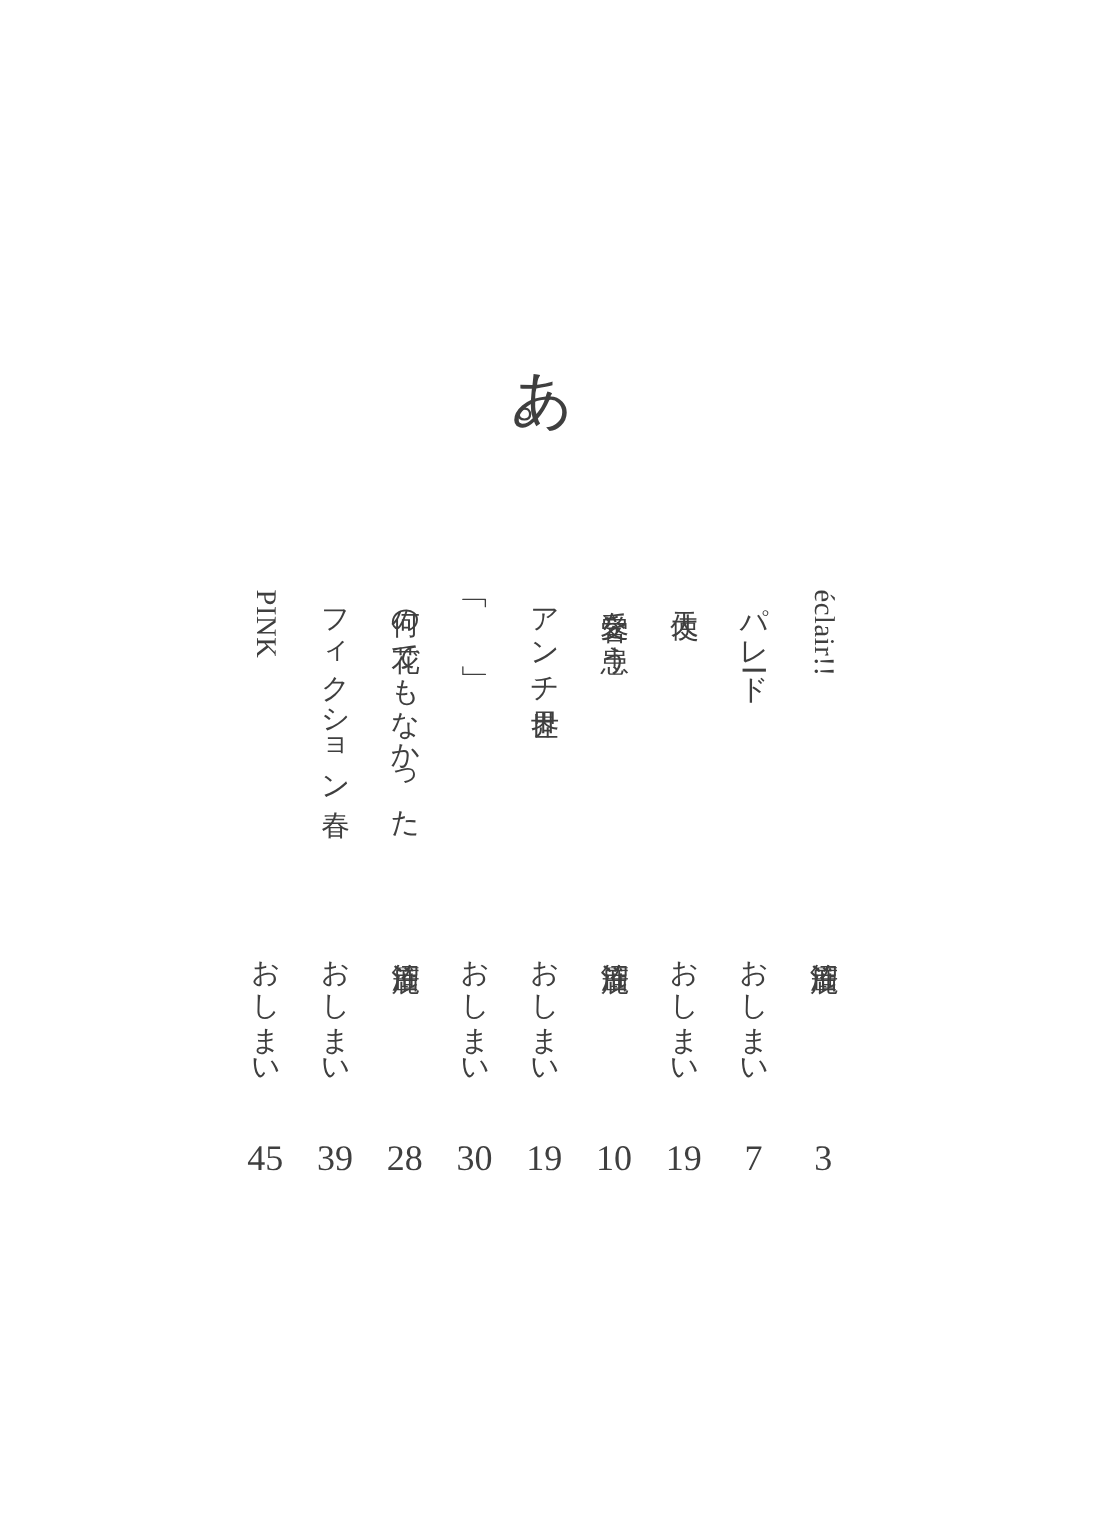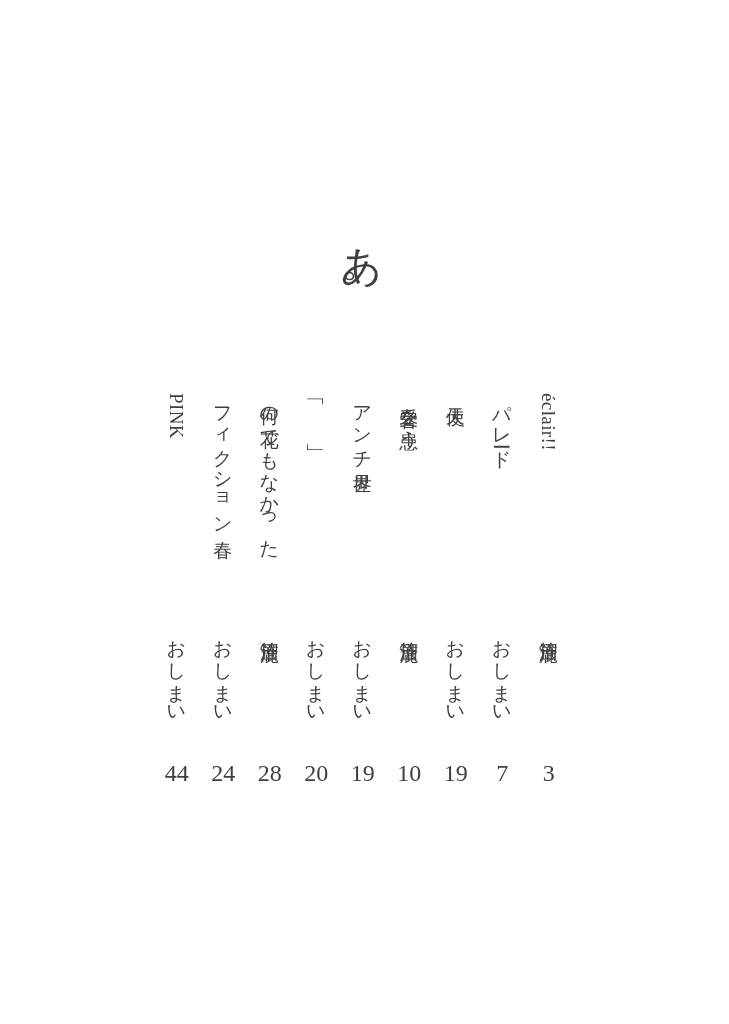--- a/index.html
+++ b/index.html
@@ -87,35 +87,35 @@
 
     <div class="toc-col">
       <div class="slot-title">アンチ世界</div>
       <div class="slot-author">おしまい</div>
       <div class="slot-page">19</div>
     </div>
 
     <div class="toc-col">
       <div class="slot-title">「　　」</div>
       <div class="slot-author">おしまい</div>
-      <div class="slot-page">20</div>
+      <div class="slot-page">30</div>
     </div>
 
     <div class="toc-col">
       <div class="slot-title">何の花でもなかった</div>
       <div class="slot-author">笹沼鹿</div>
       <div class="slot-page">28</div>
     </div>
 
     <div class="toc-col">
       <div class="slot-title">フィクション春</div>
       <div class="slot-author">おしまい</div>
-      <div class="slot-page">24</div>
+      <div class="slot-page">39</div>
     </div>
 
     <div class="toc-col">
       <div class="slot-title">PINK</div>
       <div class="slot-author">おしまい</div>
-      <div class="slot-page">44</div>
+      <div class="slot-page">45</div>
     </div>
 
   </div>
 </div>
 
 </body></html>

